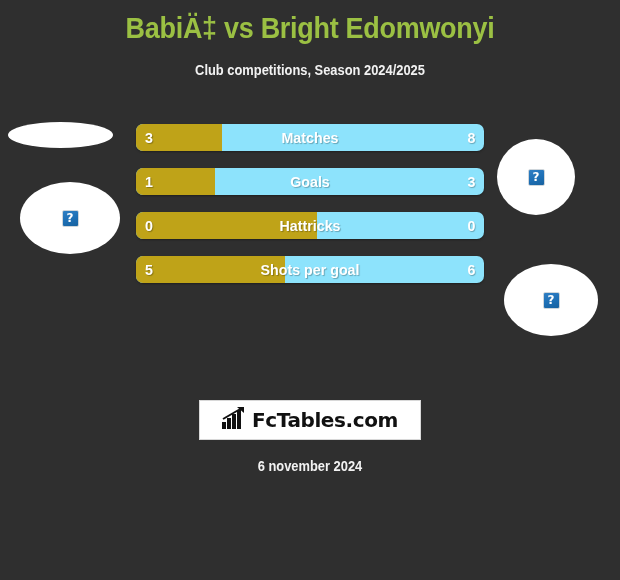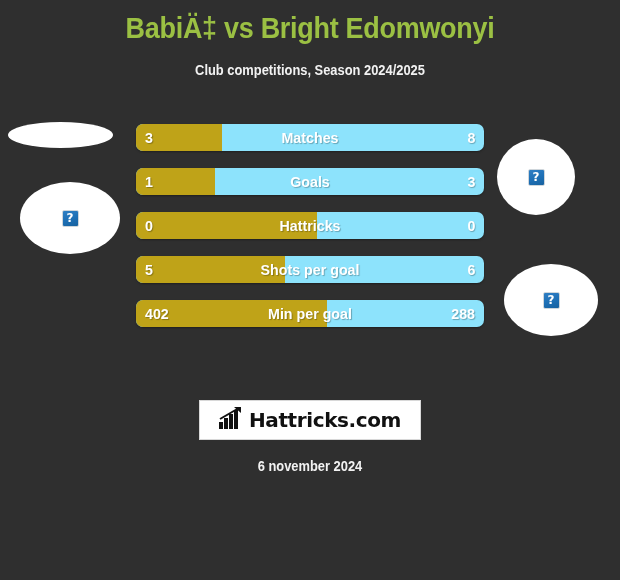--- a/index.html
+++ b/index.html
@@ -205,36 +205,30 @@
       <div class="bar-fill" style="width: 52%; background: rgb(191, 163, 24);"></div>
       <span class="bar-left-val">0</span>
       <span class="bar-label">Hattricks</span>
       <span class="bar-right-val">0</span>
     </div>
     <div class="bar-row" style="background: rgb(141, 227, 252);">
       <div class="bar-fill" style="width: 42.9%; background: rgb(191, 163, 24);"></div>
       <span class="bar-left-val">5</span>
       <span class="bar-label">Shots per goal</span>
       <span class="bar-right-val">6</span>
-    </div>
-    <div class="bar-row" style="background: rgb(141, 227, 252);">
-      <div class="bar-fill" style="width: 55%; background: rgb(191, 163, 24);"></div>
-      <span class="bar-left-val">402</span>
-      <span class="bar-label">Min per goal</span>
-      <span class="bar-right-val">288</span>
     </div>
   </div>
 
 <div class="logo-box">
   <span class="logo-icon">
     <svg width="26" height="22" viewBox="0 0 26 22" aria-hidden="true">
       <rect x="0" y="15" width="4" height="7" fill="#111111"></rect>
       <rect x="5" y="11" width="4" height="11" fill="#111111"></rect>
       <rect x="10" y="7" width="4" height="15" fill="#111111"></rect>
       <rect x="15" y="3" width="4" height="19" fill="#111111"></rect>
       <path d="M1 12 L20 1" stroke="#111111" stroke-width="2" fill="none"></path>
       <path d="M15 0 L22 0 L22 6 Z" fill="#111111"></path>
     </svg>
   </span>
-  <span class="logo-text">Hattricks.com</span>
+  <span class="logo-text">FcTables.com</span>
 </div>
 
 <div class="date">6 november 2024</div>
 
 </body></html>

